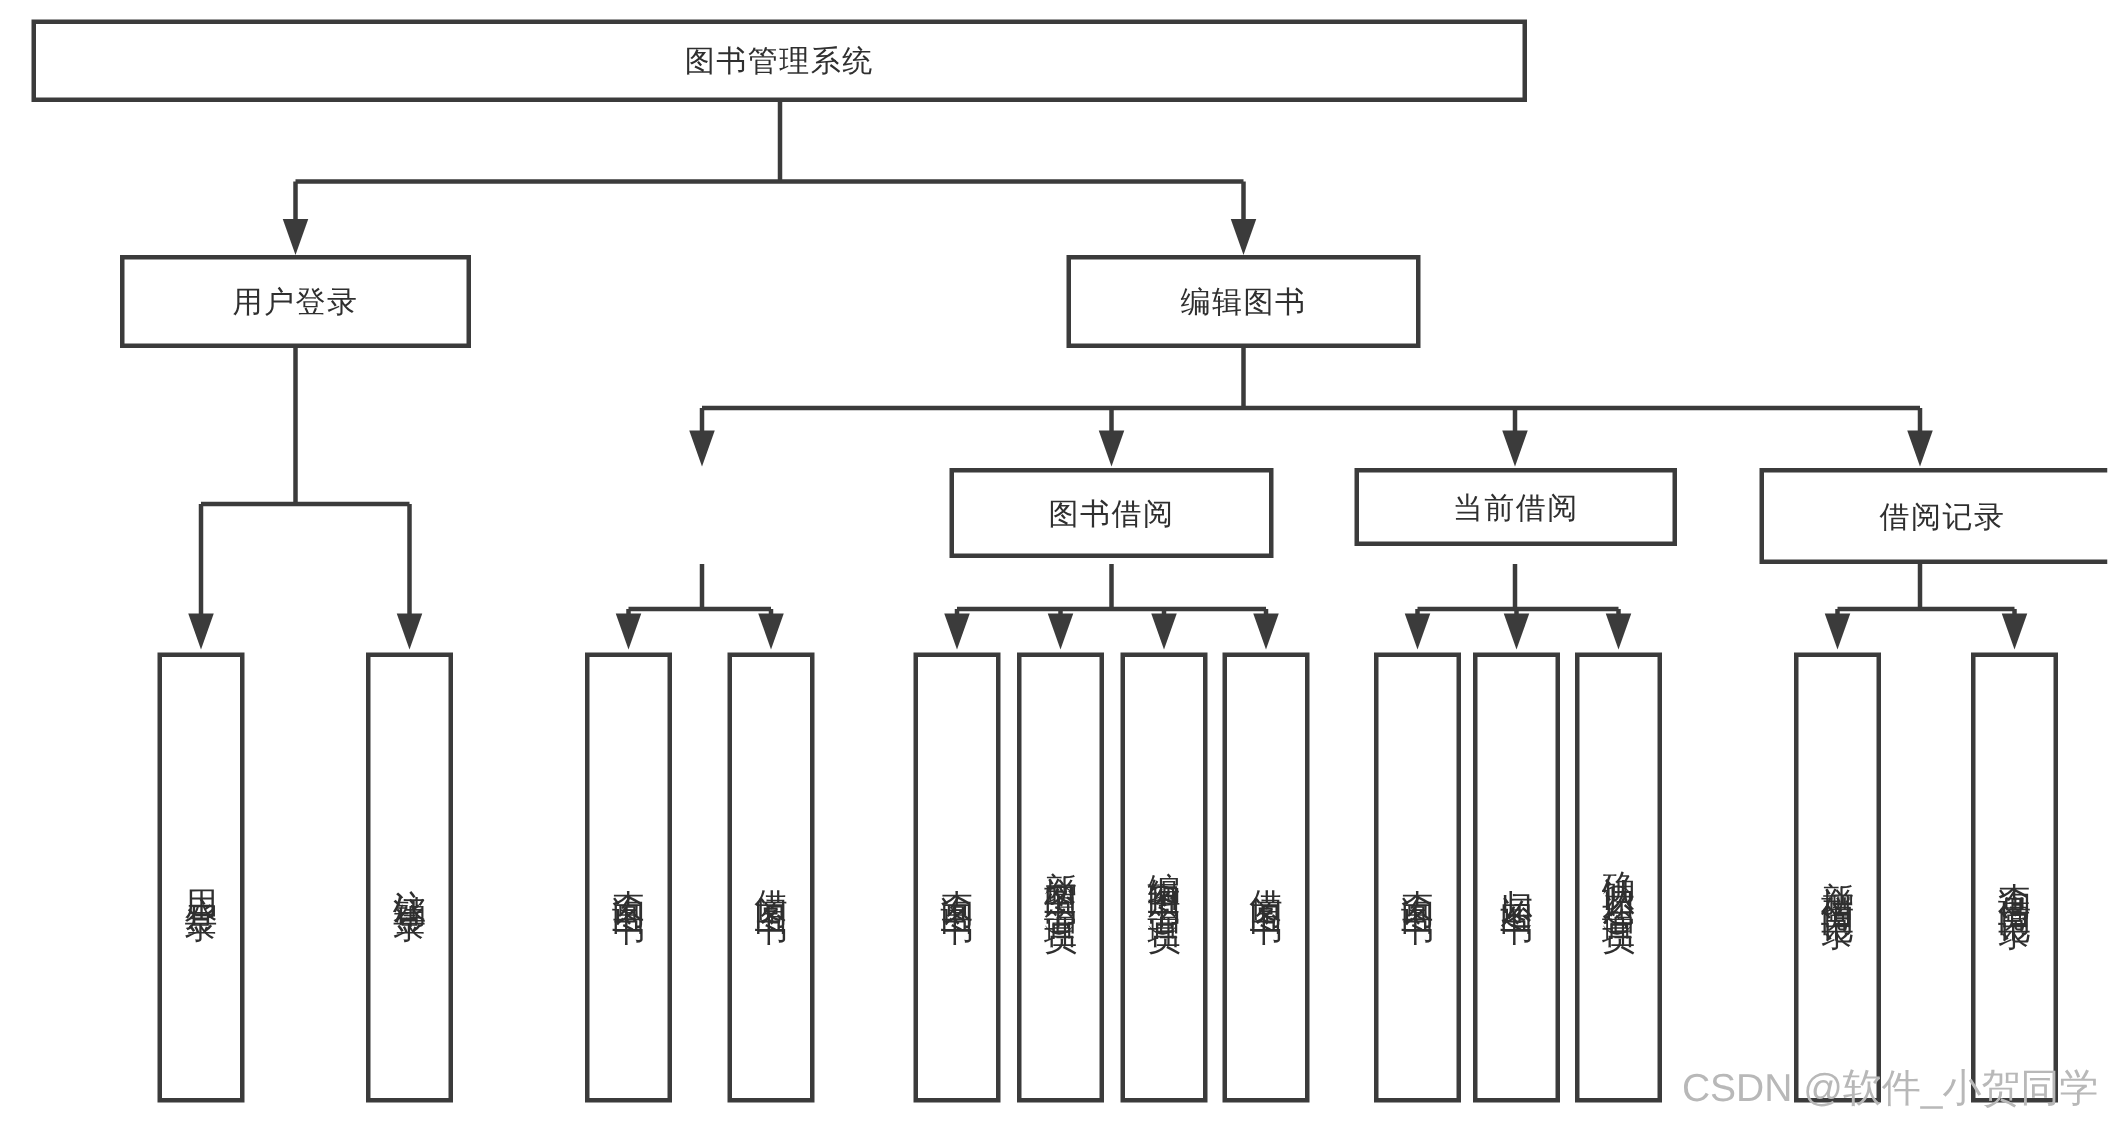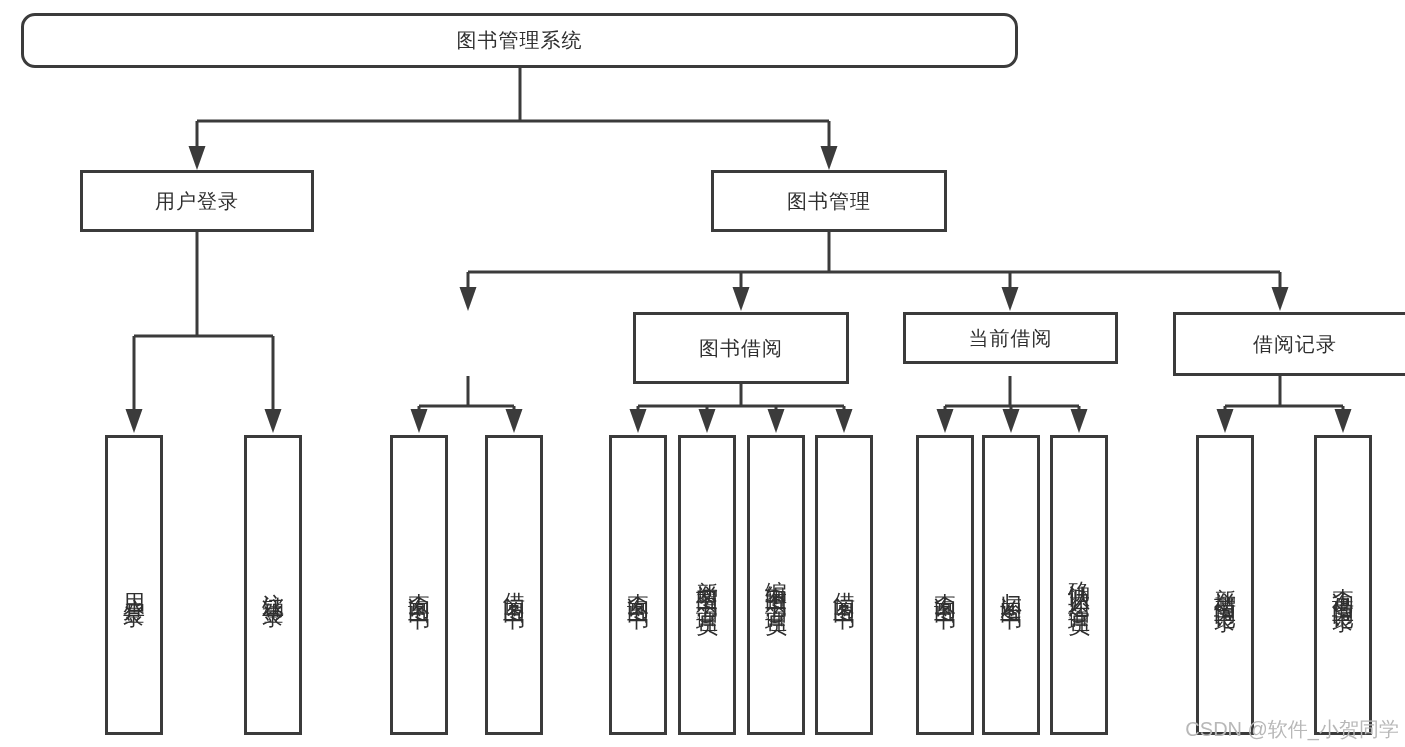--- a/index.html
+++ b/index.html
@@ -22,33 +22,33 @@
     box-sizing:border-box;
     border:3px solid var(--line);
     background:#fff;
     display:flex;
     align-items:center;
     justify-content:center;
     color:var(--text);
     z-index:2;
   }
   .hnode{font-size:20px;letter-spacing:1px;}
-  .root{font-size:20px;border-radius:14px;}
+  .root{font-size:20px;}
   .vnode .vtext{
     writing-mode:vertical-rl;
     text-orientation:mixed;
     font-size:22px;
     letter-spacing:5px;
     line-height:1;
     color:var(--text);
   }
   .watermark{
     position:absolute;
     right:6px;bottom:4px;
-    font-size:20px;
+    font-size:26px;
     color:var(--wm);
     z-index:10;
     white-space:nowrap;
     margin-top:10px;
   }
 </style>
 </head>
 <body>
 
 <div class="canvas">
@@ -113,24 +113,24 @@
   </svg>
 
   <div class="node hnode root" style="left:21px;top:13px;width:997px;height:55px;">
     <span>图书管理系统</span>
   </div>
 
   <div class="node hnode" style="left:80px;top:170px;width:234px;height:62px;">
     <span>用户登录</span>
   </div>
   <div class="node hnode" style="left:711px;top:170px;width:236px;height:62px;">
-    <span>图书管理</span>
+    <span>编辑图书</span>
   </div>
 
-  <div class="node hnode" style="left:633px;top:312px;width:216px;height:72px;">
+  <div class="node hnode" style="left:633px;top:312px;width:216px;height:60px;">
     <span>图书借阅</span>
   </div>
   <div class="node hnode" style="left:903px;top:312px;width:215px;height:52px;">
     <span>当前借阅</span>
   </div>
   <div class="node hnode" style="left:1173px;top:312px;width:244px;height:64px;">
     <span>借阅记录</span>
   </div>
 
   <div class="node vnode" style="left:105px;top:435px;width:58px;height:300px;">

